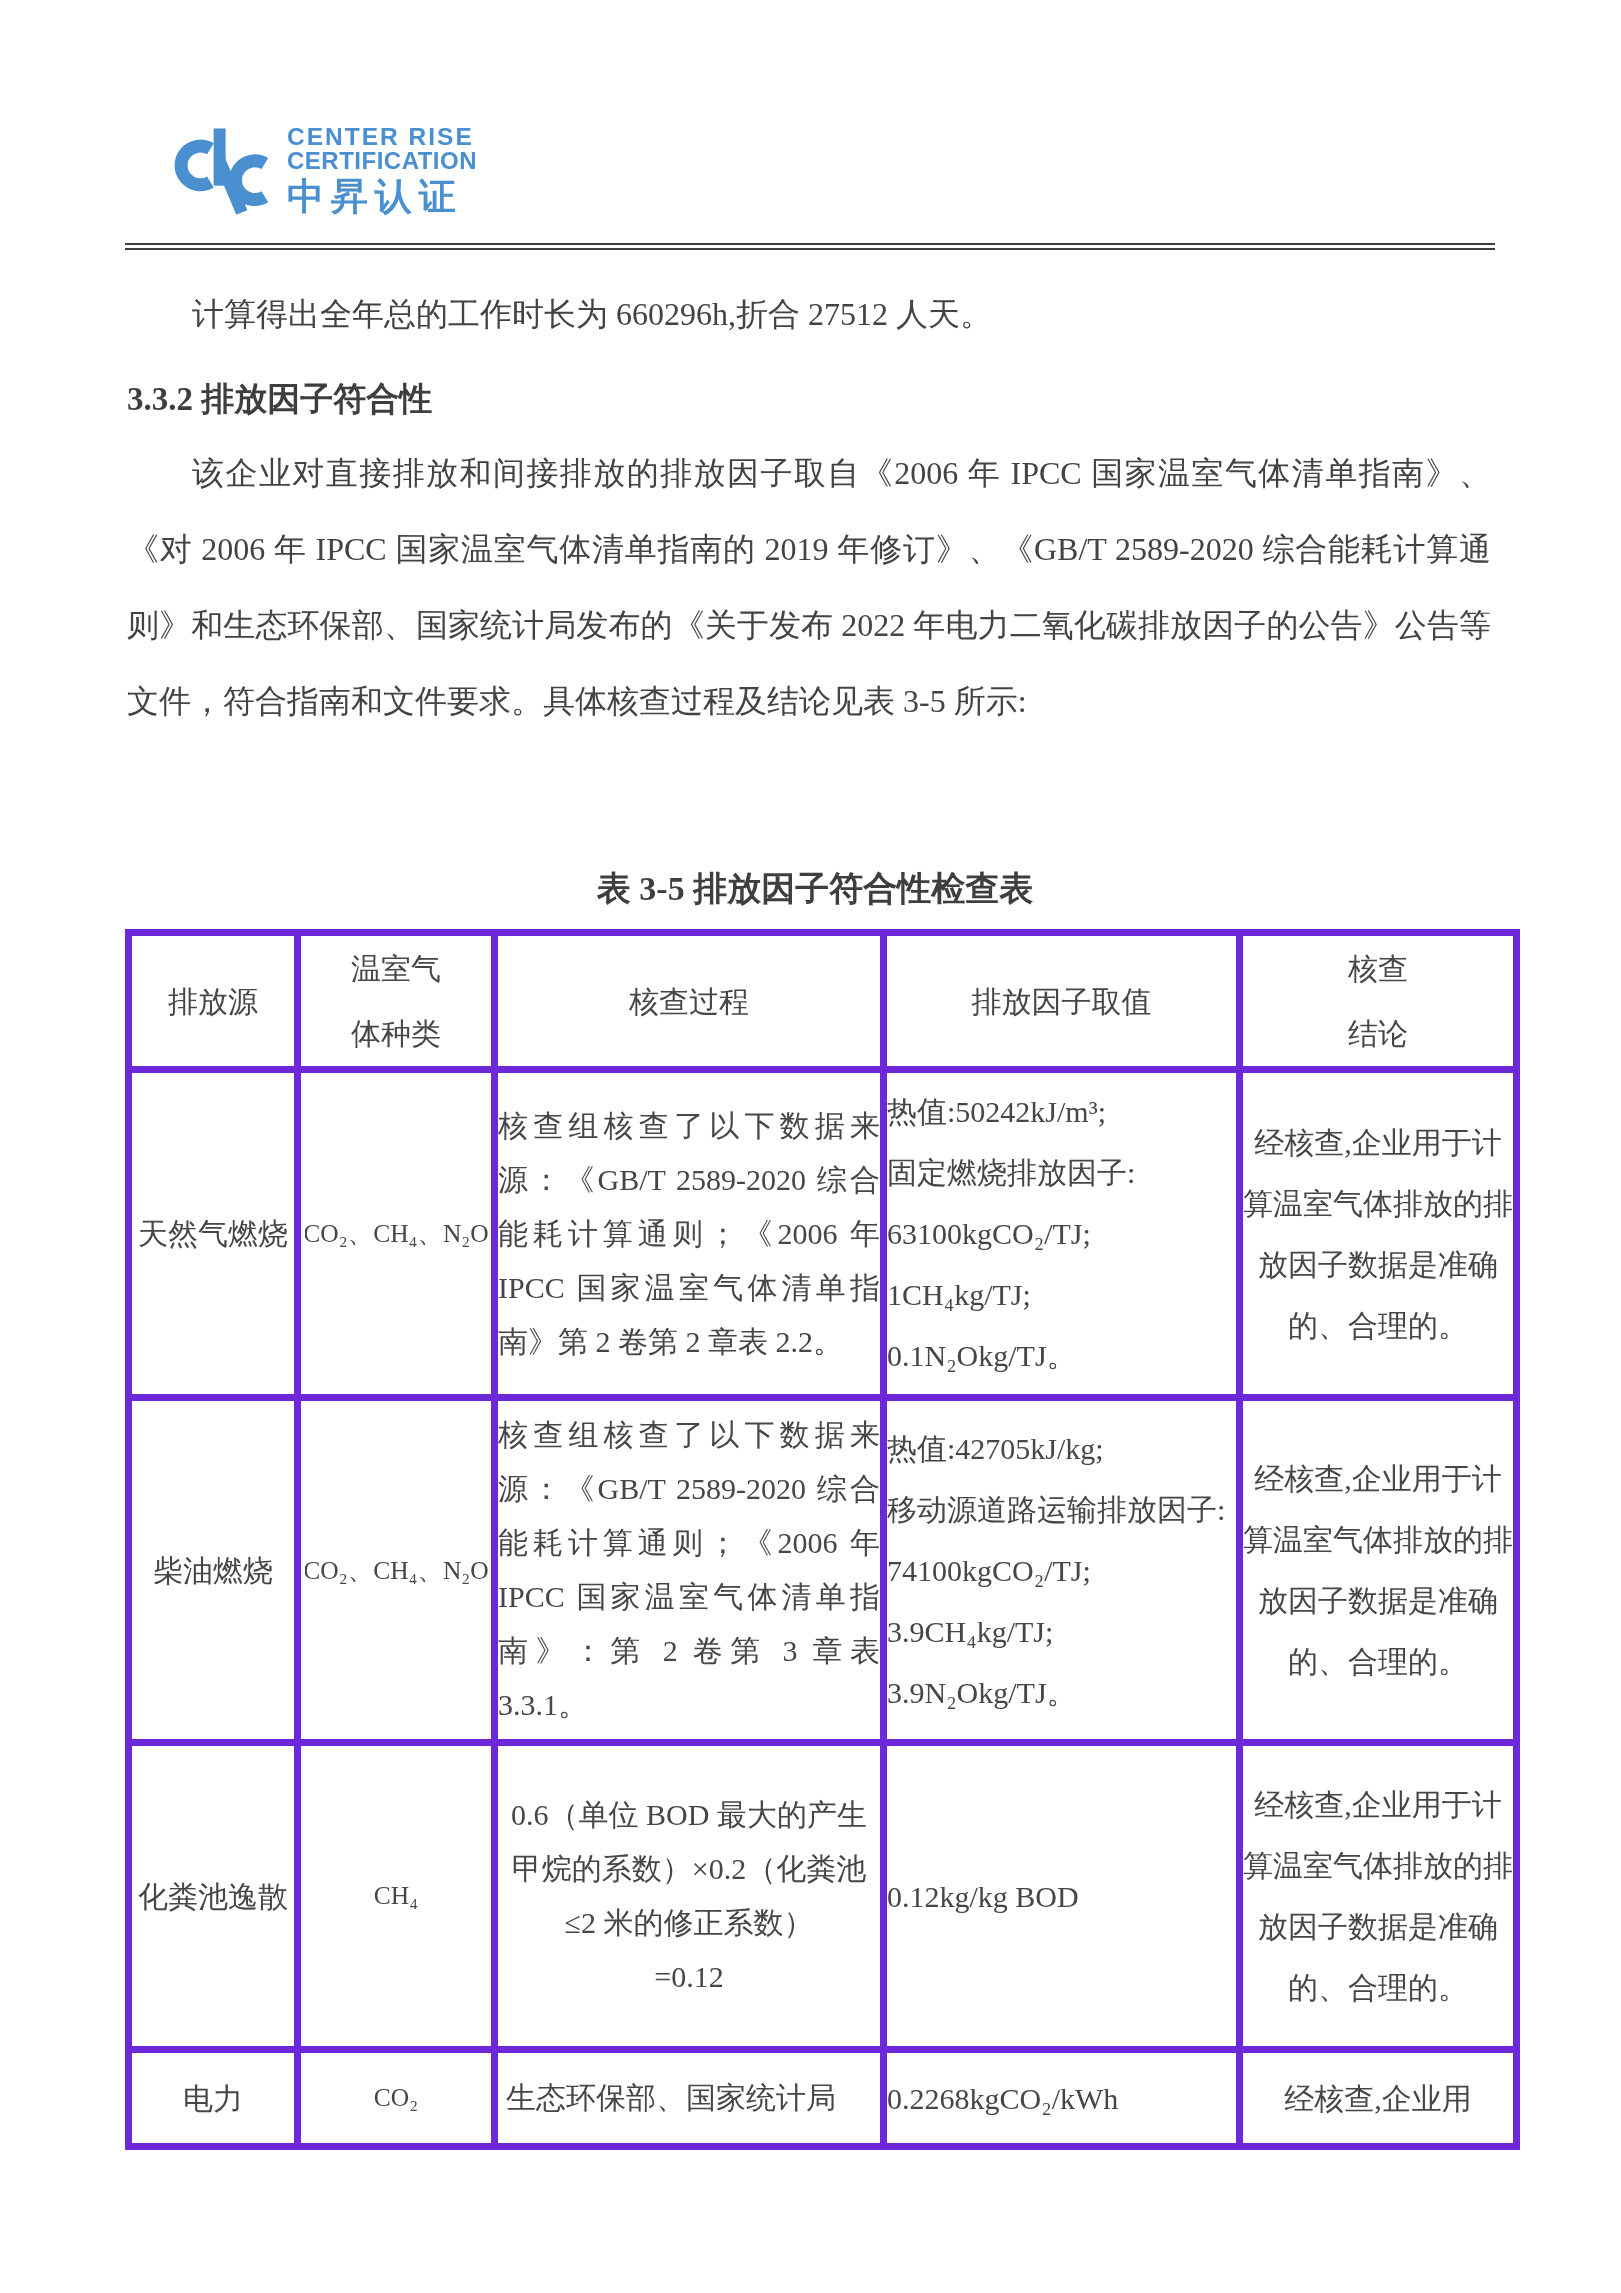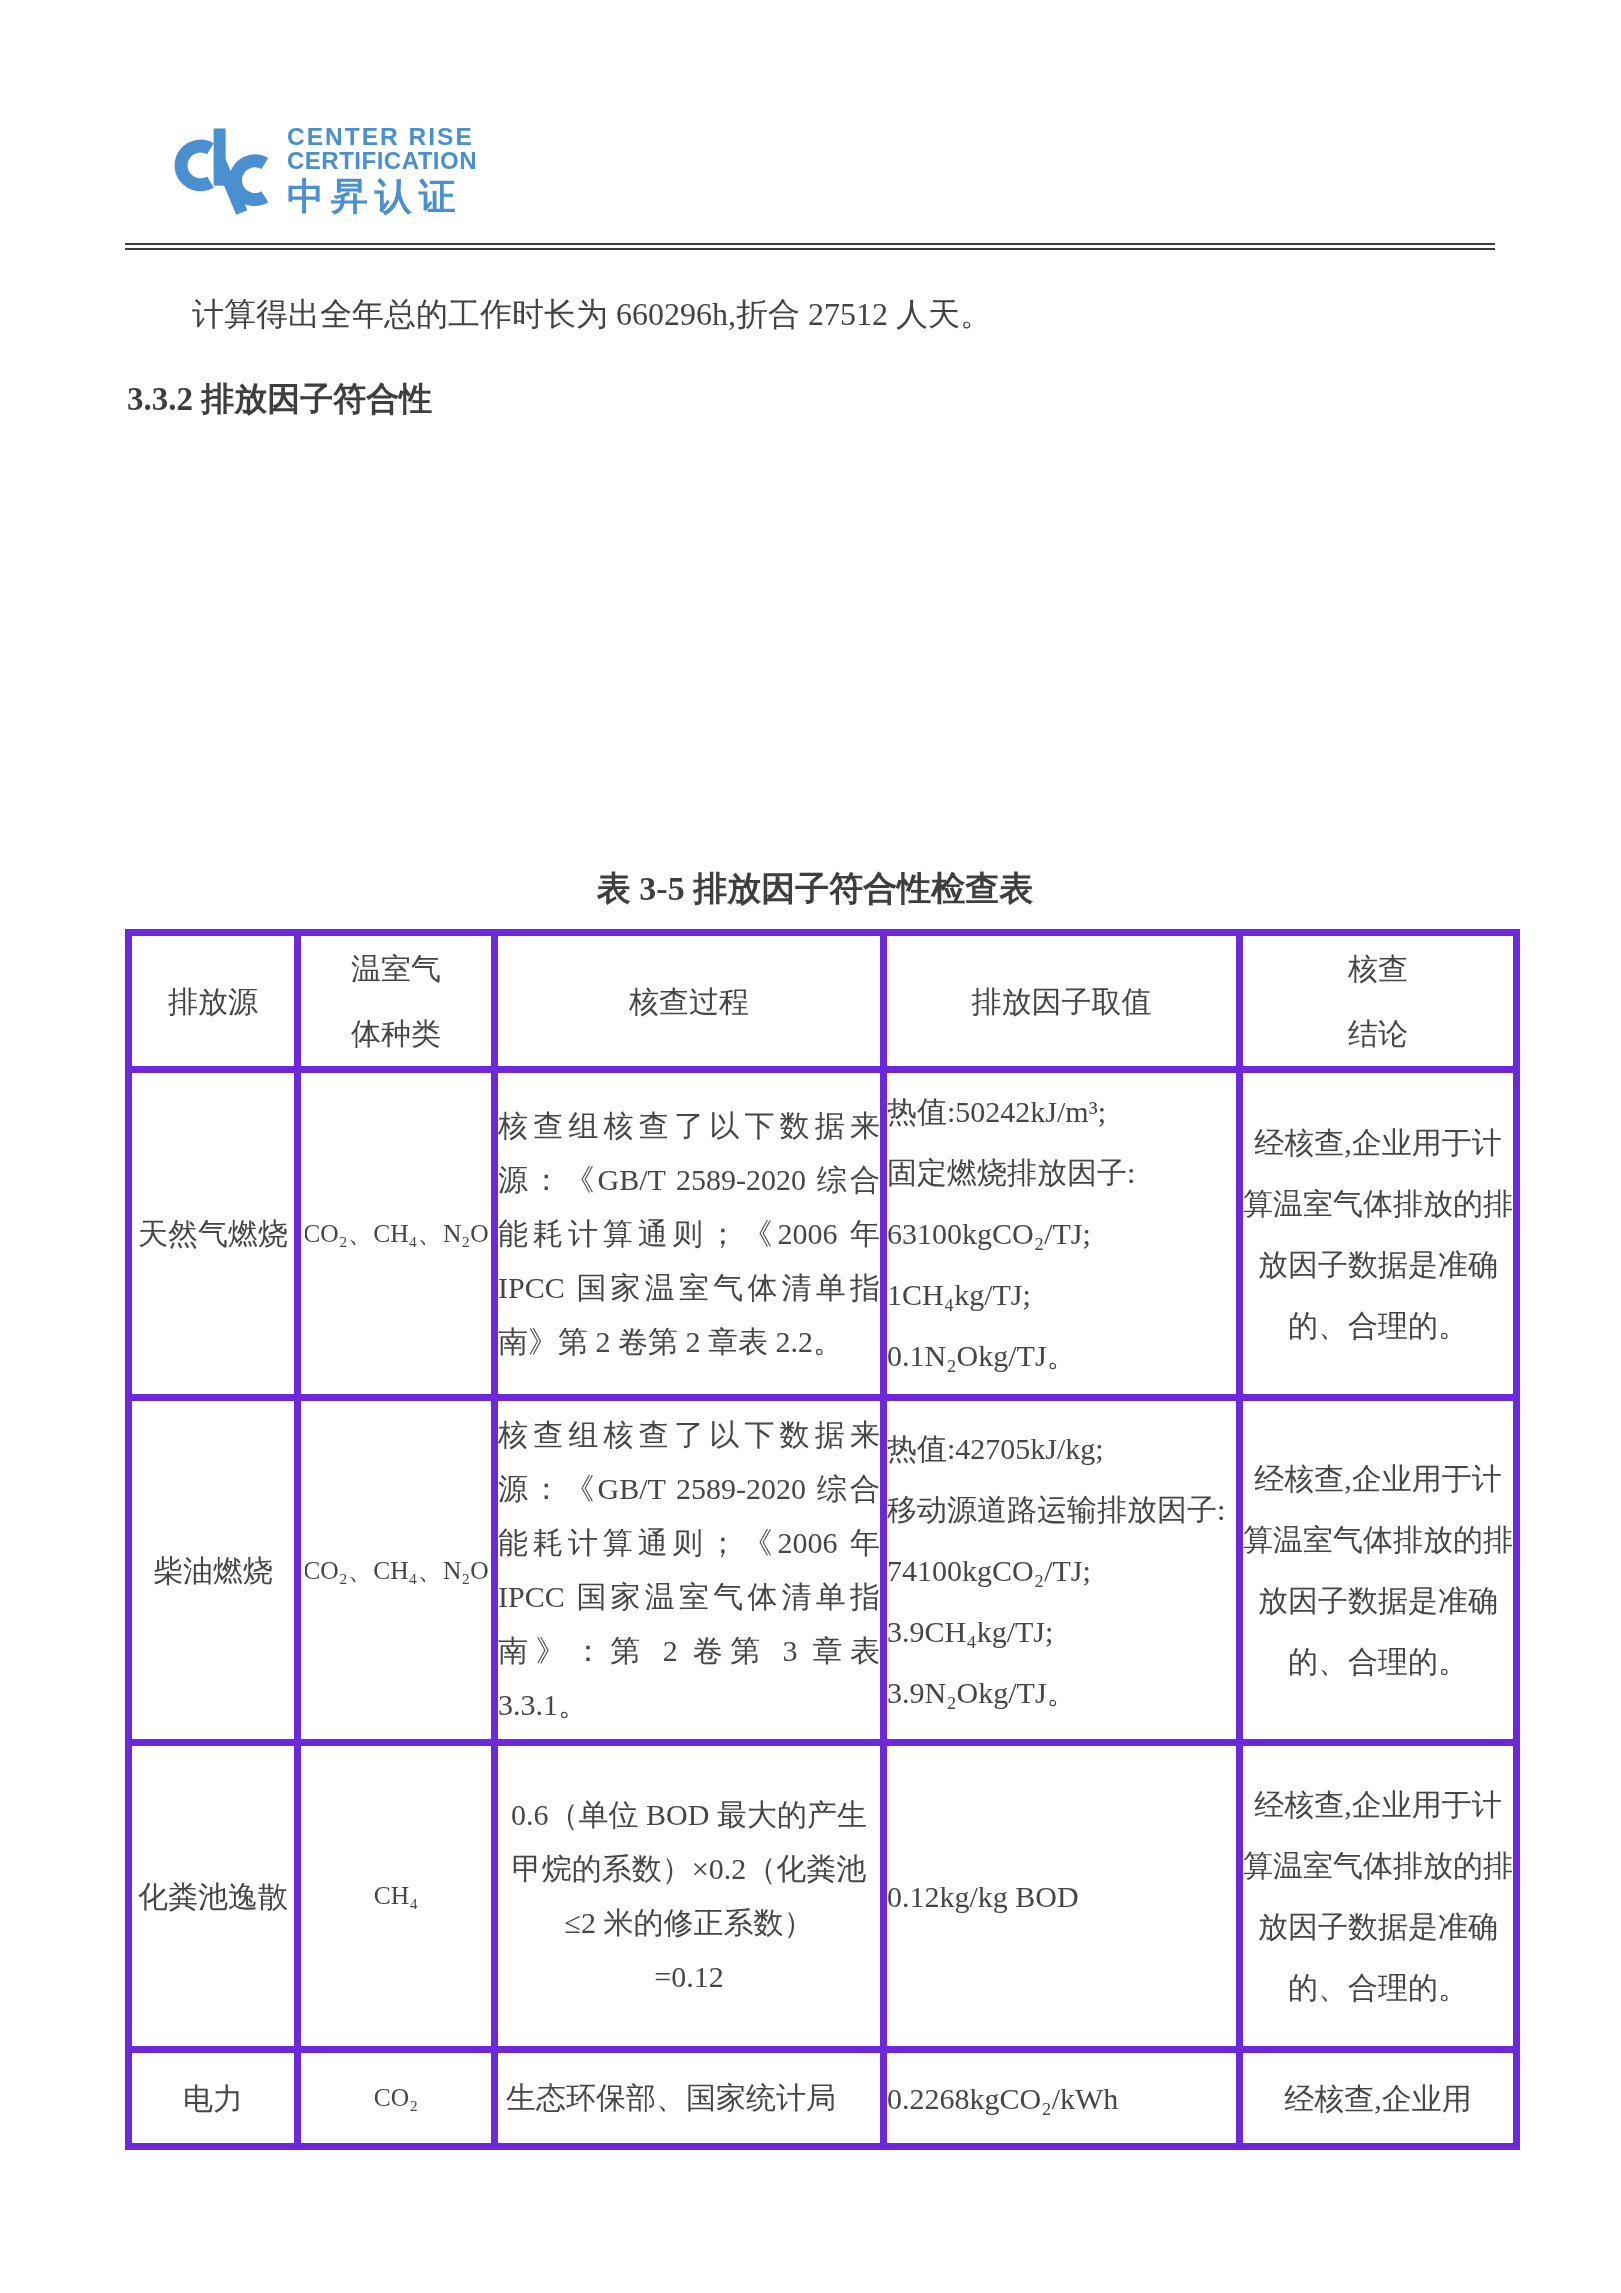--- a/index.html
+++ b/index.html
@@ -77,20 +77,21 @@
       <div class="logo-en2">CERTIFICATION</div>
       <div class="logo-cn">中昇认证</div>
     </span>
   </div>
 
   <div class="rule"></div>
 
   <div class="textblock">
     <p class="intro">计算得出全年总的工作时长为 660296h,折合 27512 人天。</p>
     <h3 class="section-heading">3.3.2 排放因子符合性</h3>
+    <p class="para">该企业对直接排放和间接排放的排放因子取自《2006 年 IPCC 国家温室气体清单指南》、《对 2006 年 IPCC 国家温室气体清单指南的 2019 年修订》、《GB/T 2589-2020 综合能耗计算通则》和生态环保部、国家统计局发布的《关于发布 2022 年电力二氧化碳排放因子的公告》公告等文件，符合指南和文件要求。具体核查过程及结论见表 3-5 所示:</p>
   </div>
 
   <div class="table-caption">表 3-5 排放因子符合性检查表</div>
 
   <table class="checklist">
     <colgroup>
         <col class="c1">
         <col class="c2">
         <col class="c3">
         <col class="c4">

